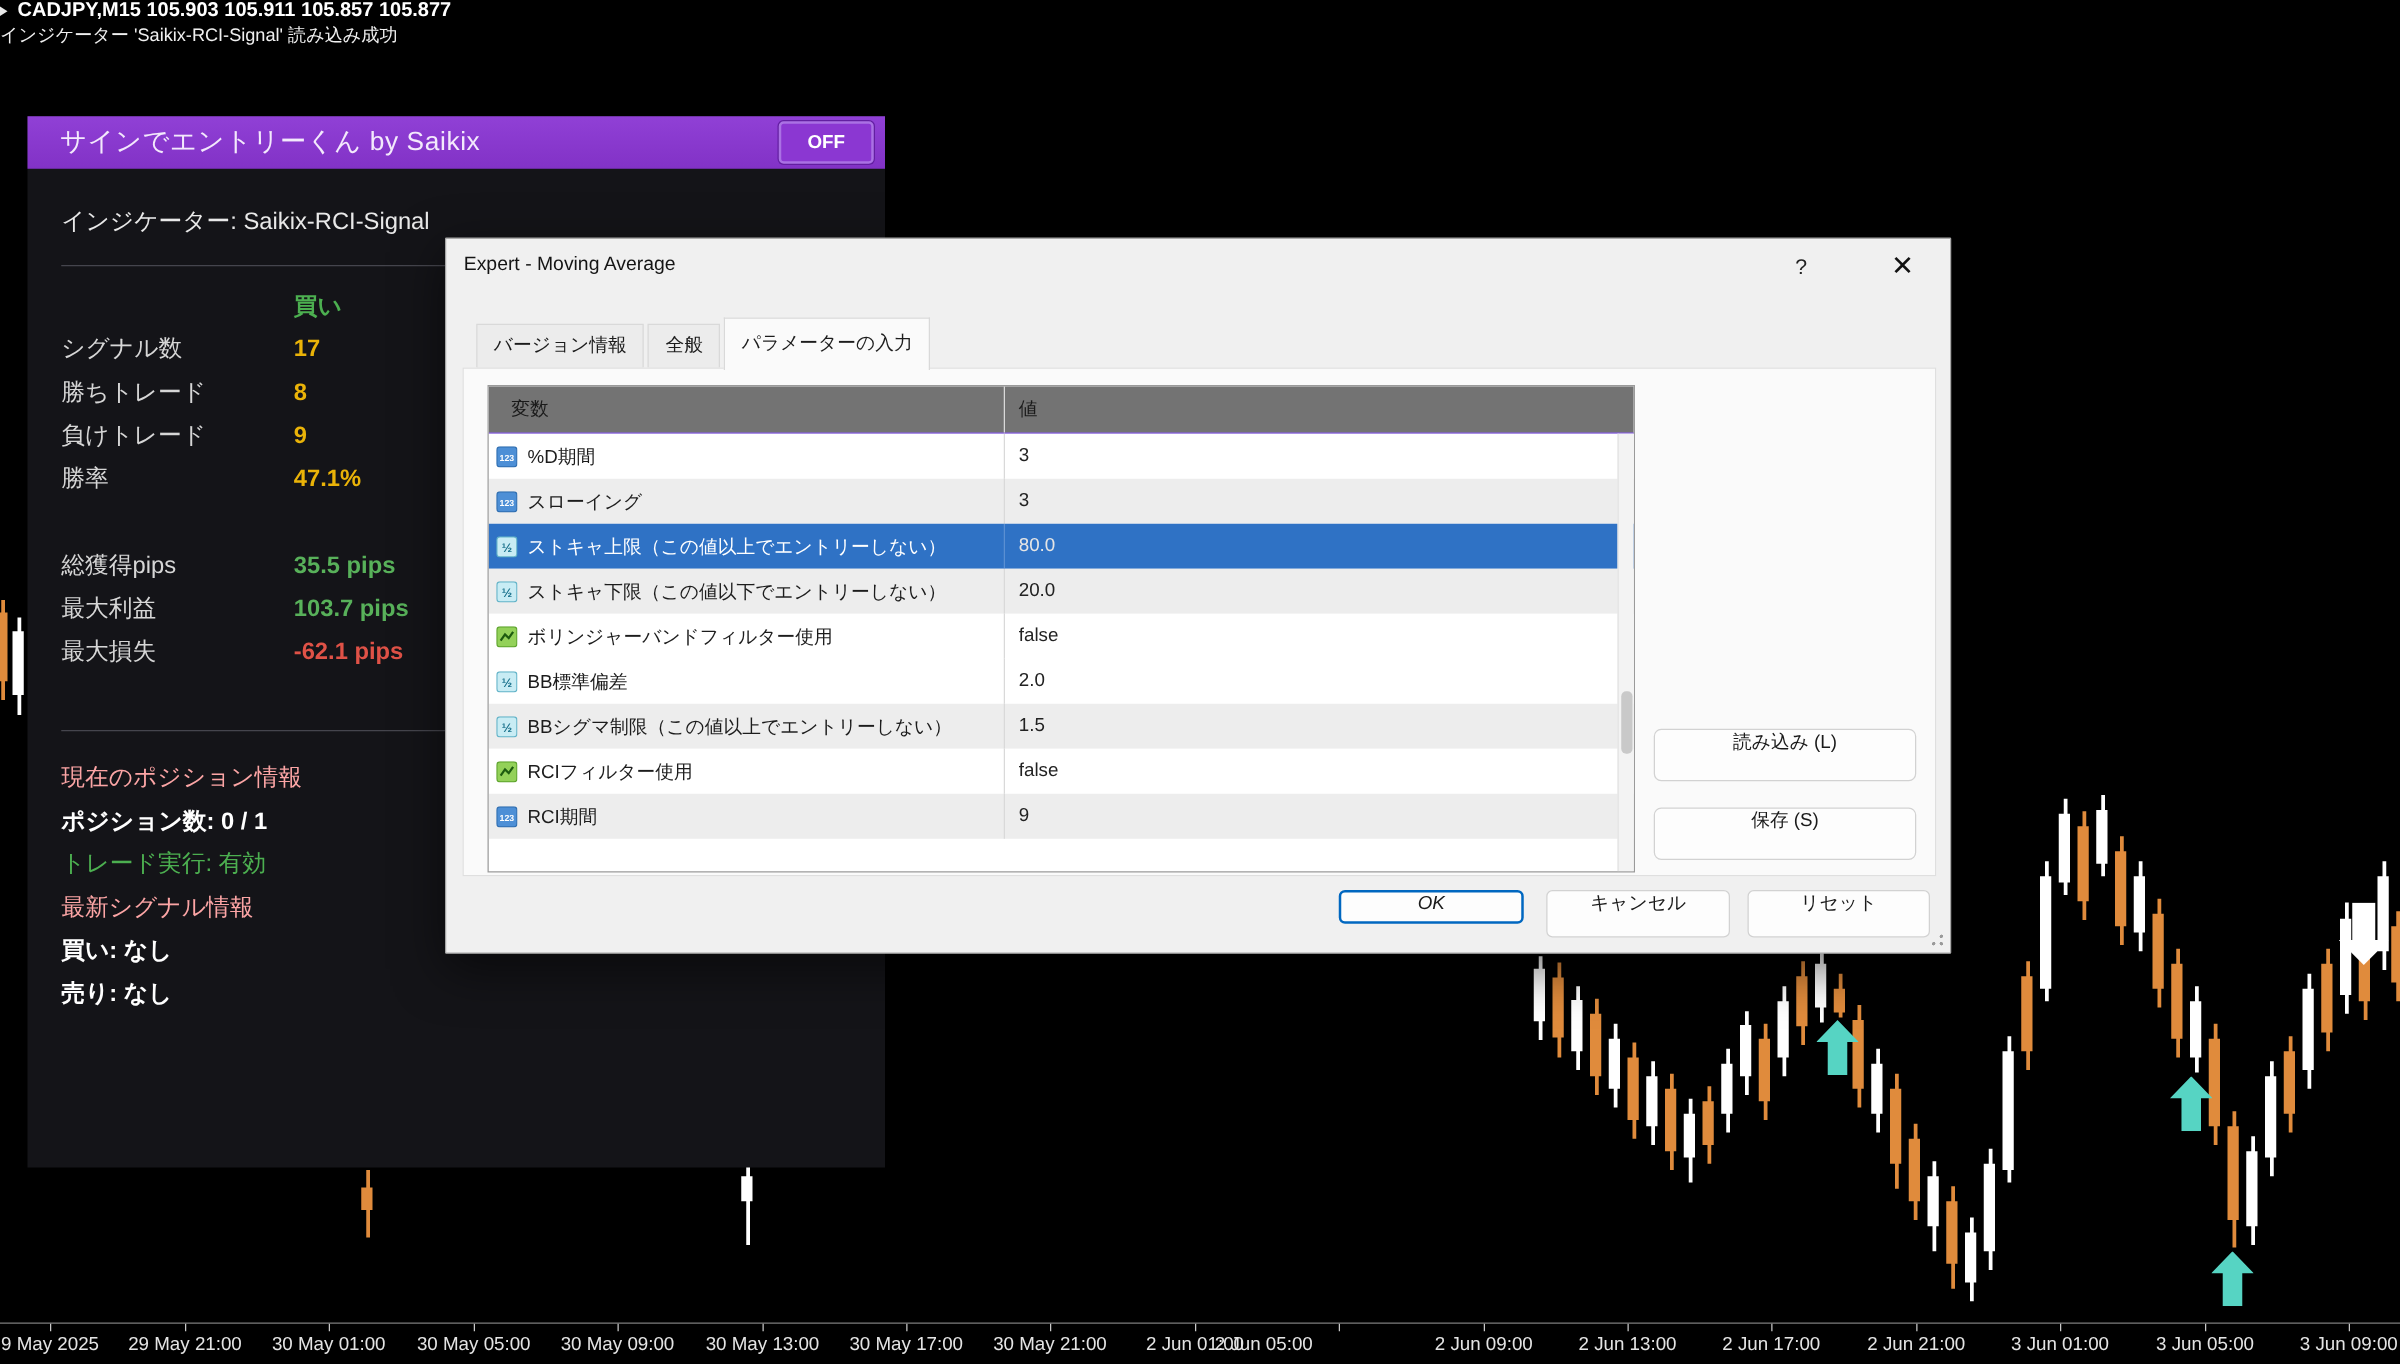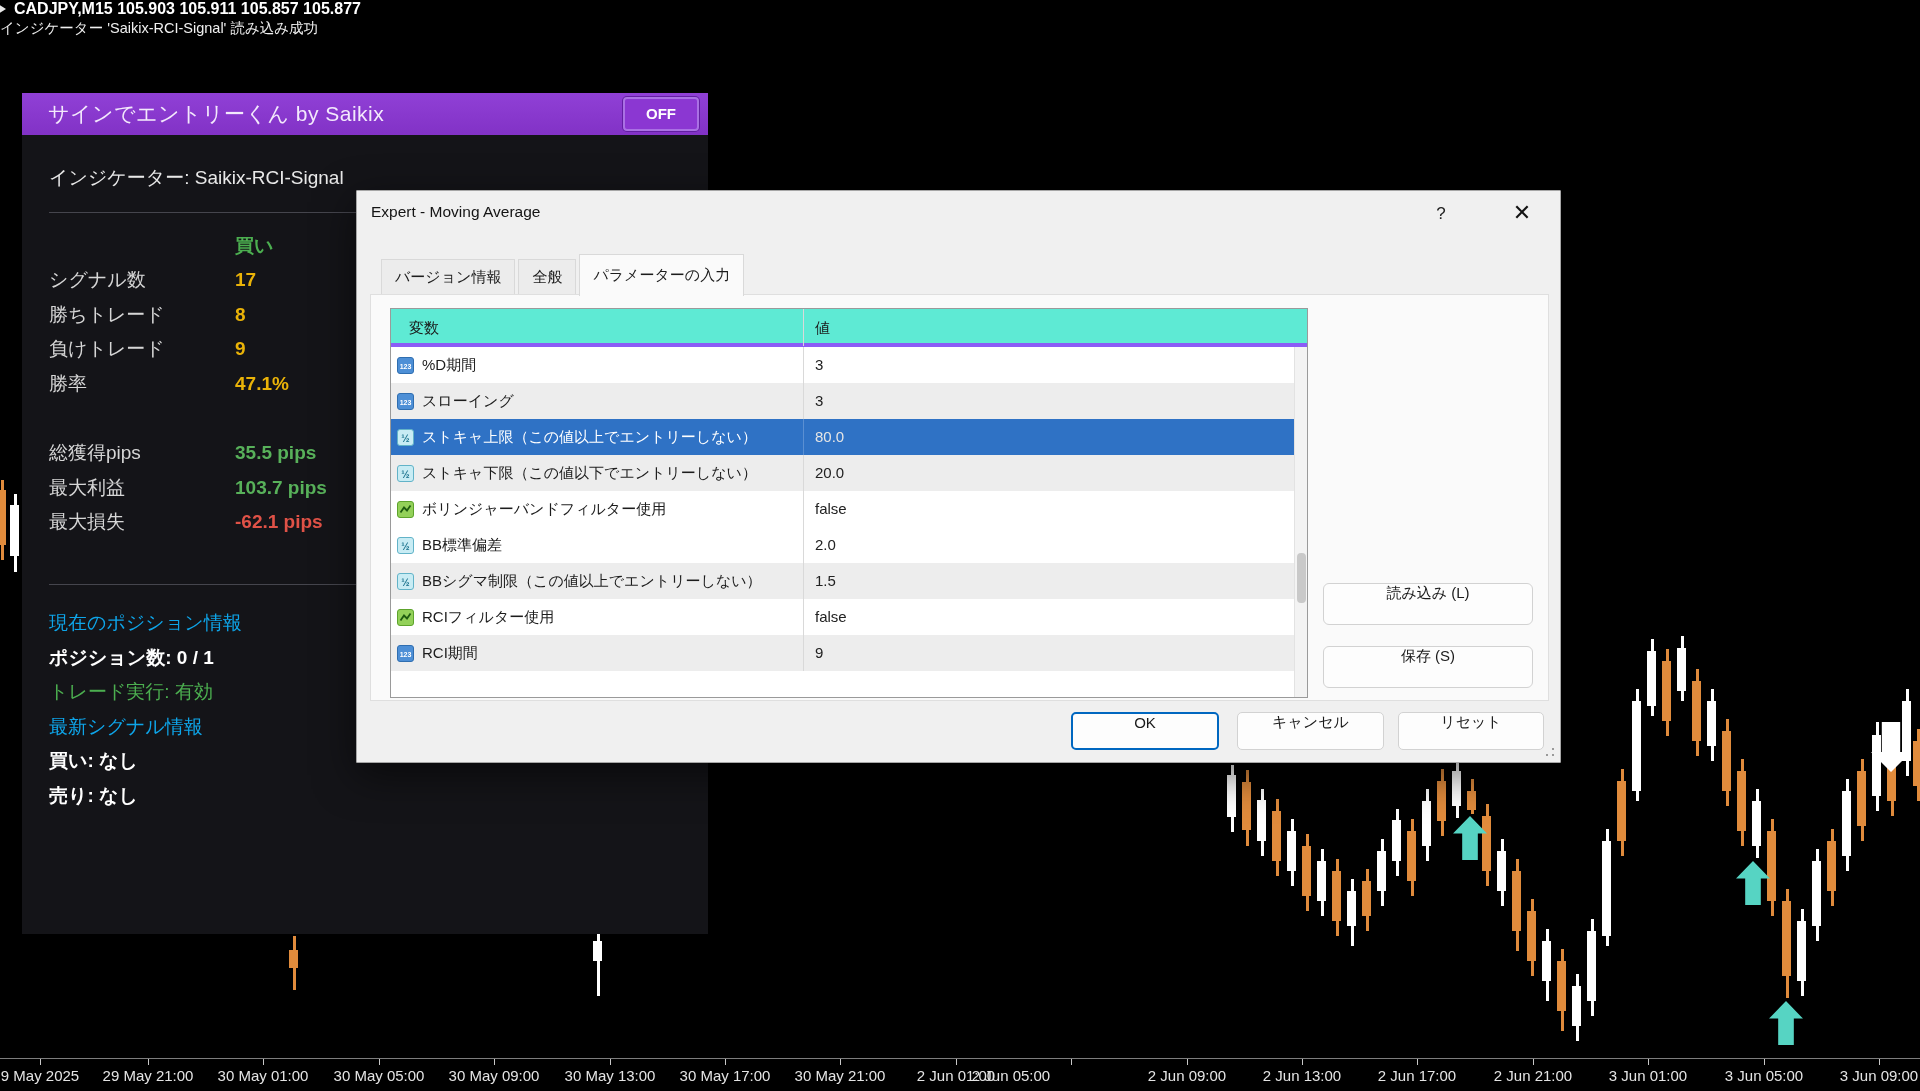--- a/index.html
+++ b/index.html
@@ -42,61 +42,61 @@
   #divider-1 { top:119px; } #divider-2 { top:491px; }
   #panel-buy-header { position:absolute; left:213px; top:136px; height:34px; line-height:34px; font-size:19px; font-weight:bold; color:#4caf50; }
   #panel-stats { position:absolute; left:0; top:170px; width:100%; }
   #panel-pips  { position:absolute; left:0; top:343px; width:100%; }
   .stat-row { position:relative; height:34.5px; }
   .stat-label { position:absolute; left:27px; top:0; line-height:34.5px; font-size:19px; color:#d6d6d6; white-space:nowrap; }
   .stat-value { position:absolute; left:213px; top:0; line-height:34.5px; font-size:19px; font-weight:bold; color:#eab308; white-space:nowrap; }
   #panel-position { position:absolute; left:0; top:513px; width:100%; }
   .pos-row { position:relative; height:34.6px; }
   .pos-text { position:absolute; left:27px; top:0; line-height:34.6px; font-size:19px; white-space:nowrap; }
-  .pos-head  { color:#0ea5e9; }
+  .pos-head  { color:#fca5a5; }
   .pos-value { color:#fff; font-weight:bold; }
   .pos-green { color:#4caf50; }
 
   
   #dialog { position:absolute; left:335px; top:190px; width:1205px; height:573px; background:#f0f0f0;
     border:1px solid #a6a6a6; border-radius:1px; box-shadow:0 12px 40px rgba(0,0,0,.55); z-index:5;margin-left:21px; }
   #dialog-titlebar { position:absolute; left:0; top:0; width:100%; height:44px; border-radius:8px 8px 0 0; }
   #dialog-title { position:absolute; left:14px; top:12px; font-size:15.5px; color:#141414; white-space:nowrap; }
   #dialog-help  { position:absolute; left:1066px; top:8px; width:36px; height:30px; text-align:center; line-height:30px;
     font-size:17px; color:#222; cursor:pointer; }
   #dialog-close { position:absolute; left:1144px; top:5px; width:42px; height:34px; text-align:center; line-height:34px;
     font-size:22px; font-weight:300; color:#111; cursor:pointer; }
   #tabs { position:absolute; left:24px; top:61px; height:43px; display:flex; align-items:flex-end; }
   .tab { height:36px; line-height:34px; padding:0 13px; font-size:15px; color:#1c1c1c; background:#ececec;
     border:1px solid #d9d9d9; margin-right:3px; cursor:pointer; white-space:nowrap; }
   .tab.active { height:42px; line-height:40px; background:#fafafa; border-bottom:none; position:relative; bottom:-1px; z-index:3; }
   #content-frame { position:absolute; left:13px; top:103px; width:1179px; height:407px; background:#fafafa; border:1px solid #dfdfdf; }
 
   #param-table { position:absolute; left:33px; top:117px; width:918px; height:390px; background:#fff;
     border:1px solid #9a9a9a; overflow:hidden; z-index:2; }
-  .tbl-header { display:grid; grid-template-columns:412px 1fr; height:38px; background:#5eead4; border-bottom:4px solid #8b5cf6; }
+  .tbl-header { display:grid; grid-template-columns:412px 1fr; height:38px; background:#737373; border-bottom:1px solid #8b5cf6; }
   .tbl-header .hc1 { padding-left:18px; line-height:37px; font-size:15px; color:#1a1a1a; }
   .tbl-header .hc2 { padding-left:11px; line-height:37px; font-size:15px; color:#1a1a1a; border-left:1px solid #d9d9d9; }
   .prow { display:grid; grid-template-columns:412px 1fr; height:36px; background:#fff; cursor:default; }
   .prow.alt { background:#ededed; }
   .prow.sel { background:#2f72c5; }
   .pcell1 { display:flex; align-items:center; gap:8px; padding-left:6px; overflow:hidden; }
   .pcell2 { border-left:1px solid #d9d9d9; padding-left:11px; line-height:36px; font-size:15px; color:#222; }
   .prow.sel .pcell2 { color:#e5e5e5; border-left-color:#5a8fd2; }
   .plabel { font-size:15px; color:#1c1c1c; white-space:nowrap; }
   .prow.sel .plabel { color:#fff; }
   .picon { width:17px; height:17px; flex:0 0 17px; }
   #tbl-scrollbar { position:absolute; right:0; top:38px; bottom:0; width:13px; background:#f3f3f3; border-left:1px solid #e2e2e2; }
   #tbl-thumb { position:absolute; left:2px; top:206px; width:9px; height:50px; background:#c9c9c9; border-radius:4px; cursor:pointer; }
 
   .dlg-btn { position:absolute; background:#fdfdfd; border:1px solid #d2d2d2; border-radius:5px; font-size:15px;
     font-family:"Liberation Sans", sans-serif; color:#1a1a1a; text-align:center; cursor:pointer; }
   #btn-load { left:966px; top:392px; width:210px; height:42px; border-radius:6px; }
   #btn-save { left:966px; top:455px; width:210px; height:42px; border-radius:6px; }
-  #btn-ok     { left:714px;  top:521px; width:148px; height:38px; border:2px solid #0067c0; }
+  #btn-ok     { left:714px;  top:521px; width:148px; height:27px; border:2px solid #0067c0;font-style:italic; }
   #btn-cancel { left:880px;  top:521px; width:147px; height:38px; }
   #btn-reset  { left:1041px; top:521px; width:146px; height:38px; }
   #resize-grip { position:absolute; right:5px; bottom:5px; width:10px; height:10px; cursor:nwse-resize;
     background:
       radial-gradient(circle at 8px 2px, #9a9a9a 1.3px, transparent 1.5px),
       radial-gradient(circle at 8px 8px, #9a9a9a 1.3px, transparent 1.5px),
       radial-gradient(circle at 2px 8px, #9a9a9a 1.3px, transparent 1.5px); }
 </style>
 </head>
 <body>

